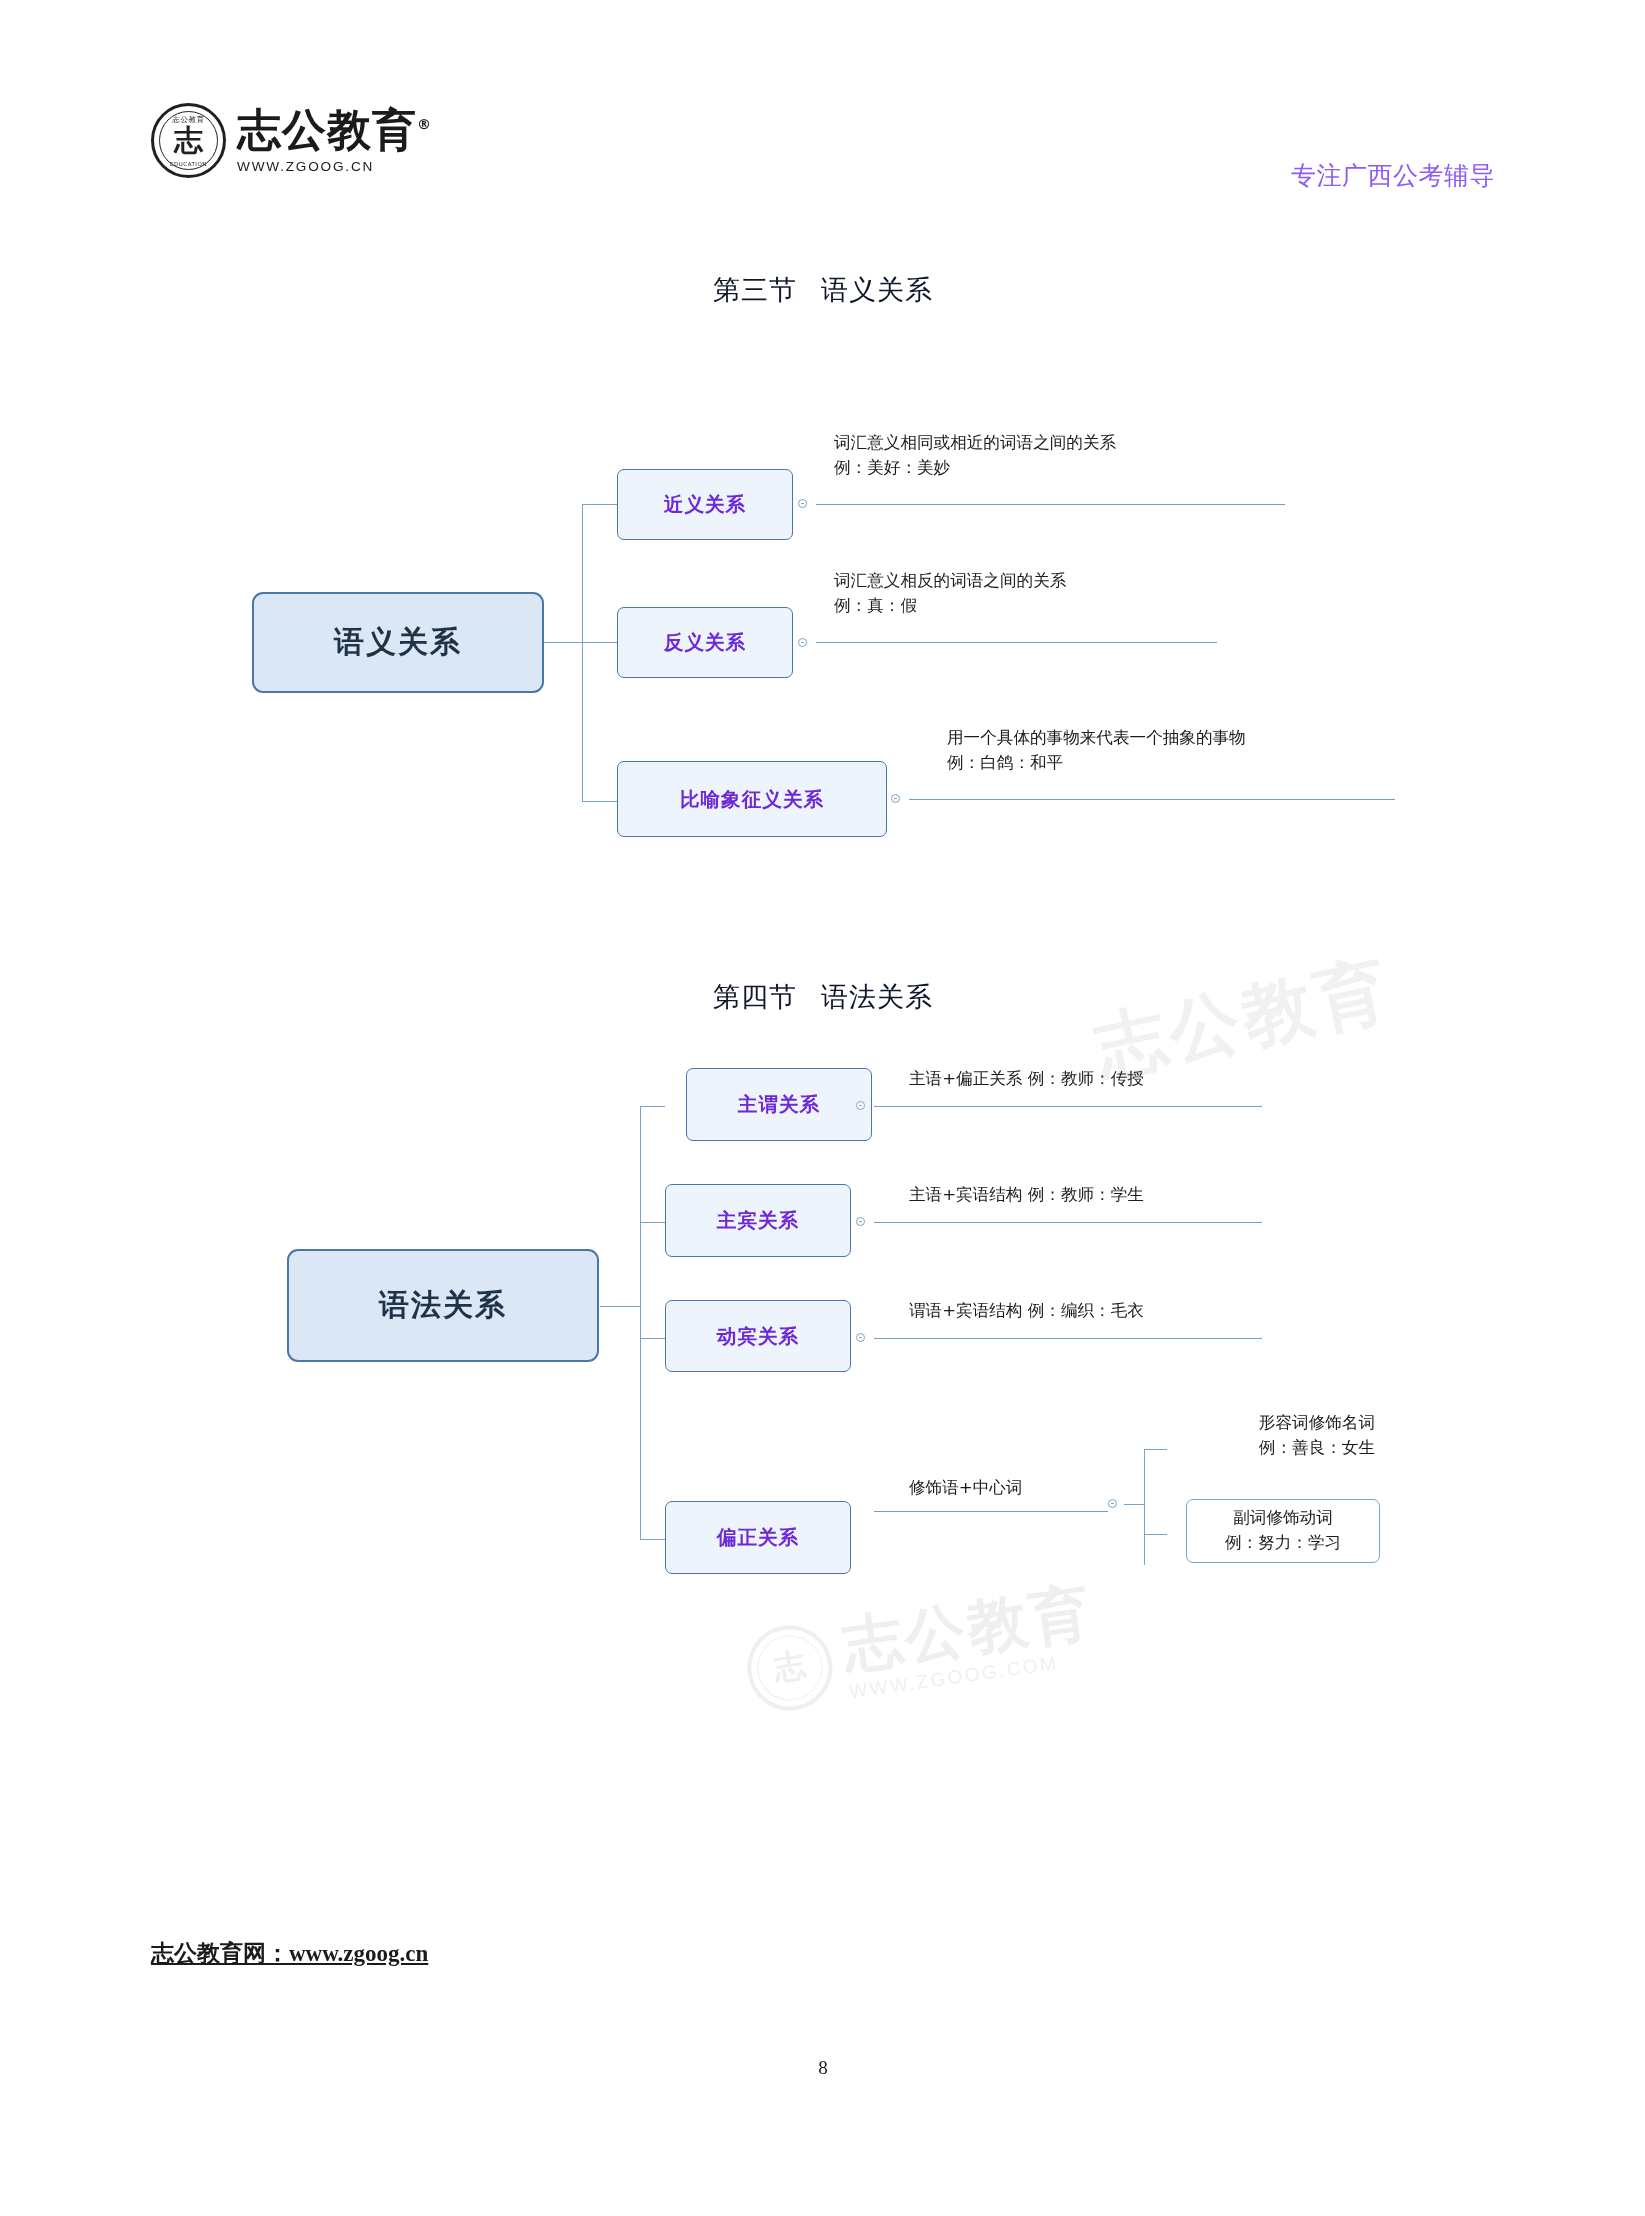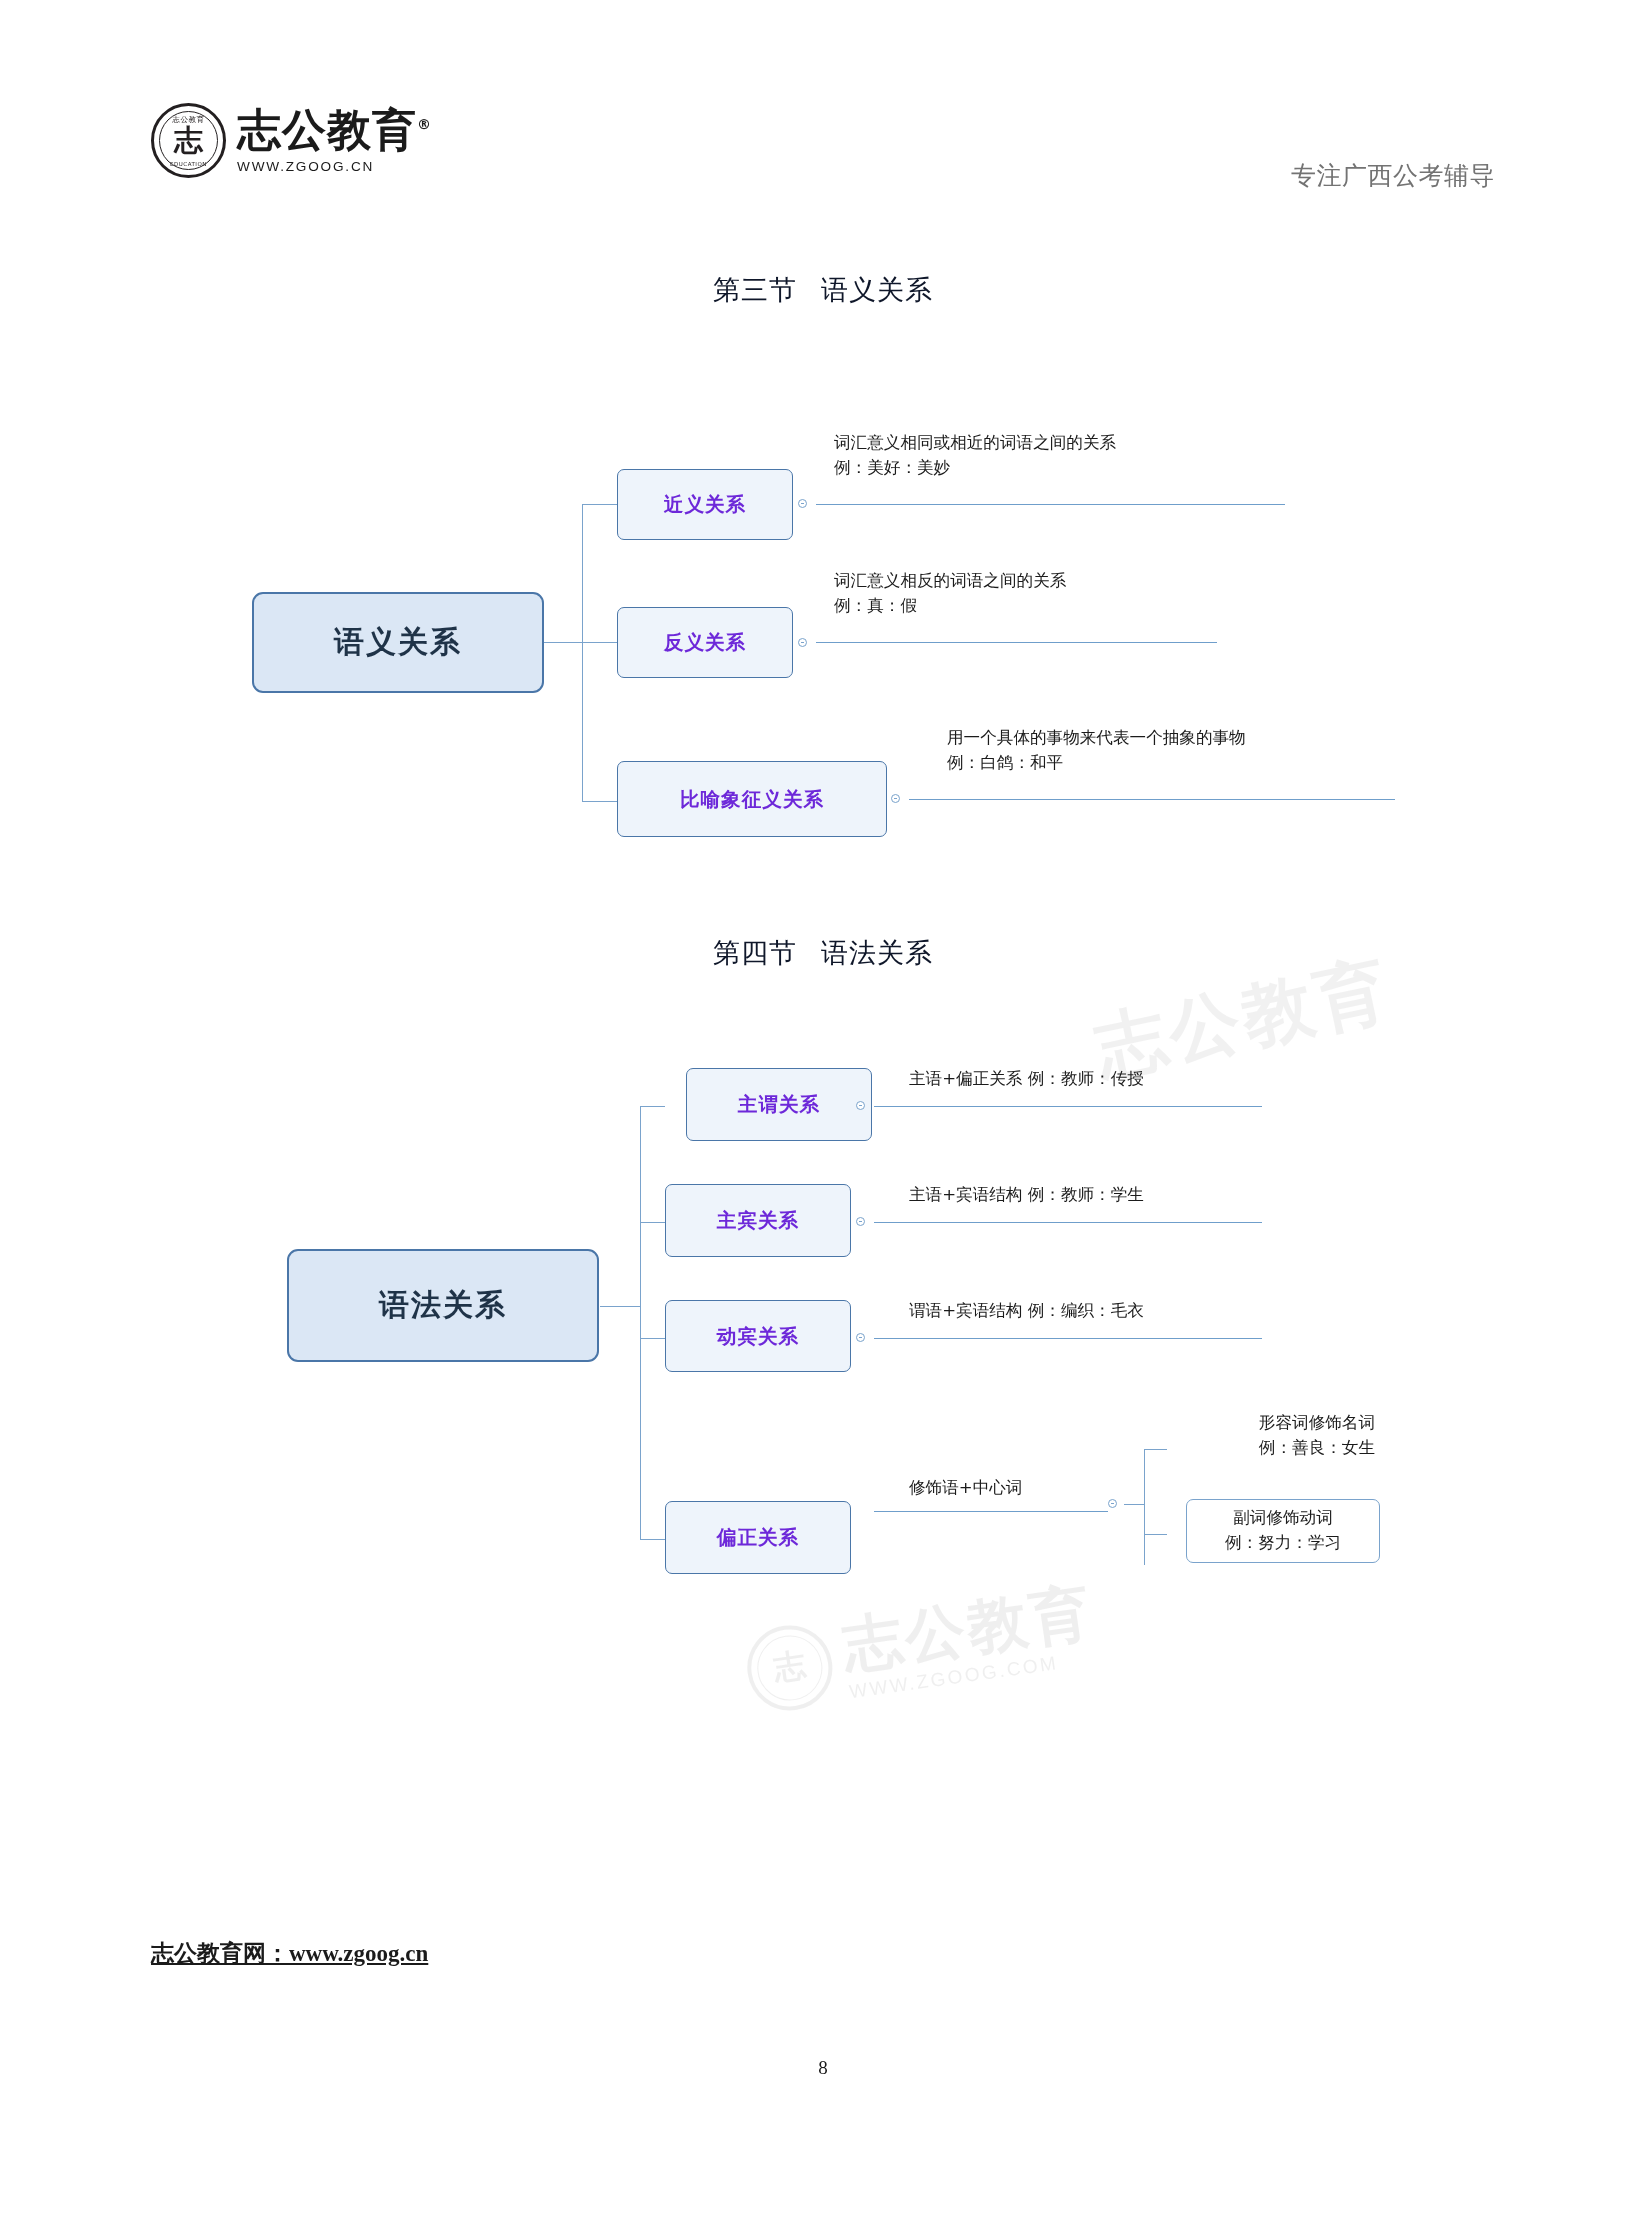--- a/index.html
+++ b/index.html
@@ -97,37 +97,37 @@
     color: #1b1b1b;
     letter-spacing: 1.8px;
     margin-top: 7px;
     font-family: "Liberation Sans", sans-serif;
   }
   .header-slogan {
     position: absolute;
     right: 151px;
     top: 159px;
     font-size: 25px;
-    color: #737373;
+    color: #8b5cf6;
     letter-spacing: 0.5px;
     white-space: nowrap;
   }
 
   
   .section-title {
     position: absolute;
     width: 100%;
     text-align: center;
     font-size: 27px;
     color: #0f172a;
     letter-spacing: 1px;
   }
   .section-title .gap { display: inline-block; width: 24px; }
   #sec3-title { top: 272px; }
-  #sec4-title { top: 935px; }
+  #sec4-title { top: 979px; }
 
   
   .mindmap { position: absolute; }
 
   .node-root {
     position: absolute;
     background: #dbe7f5;
     border: 2px solid #4a76a8;
     border-radius: 11px;
     display: flex;

